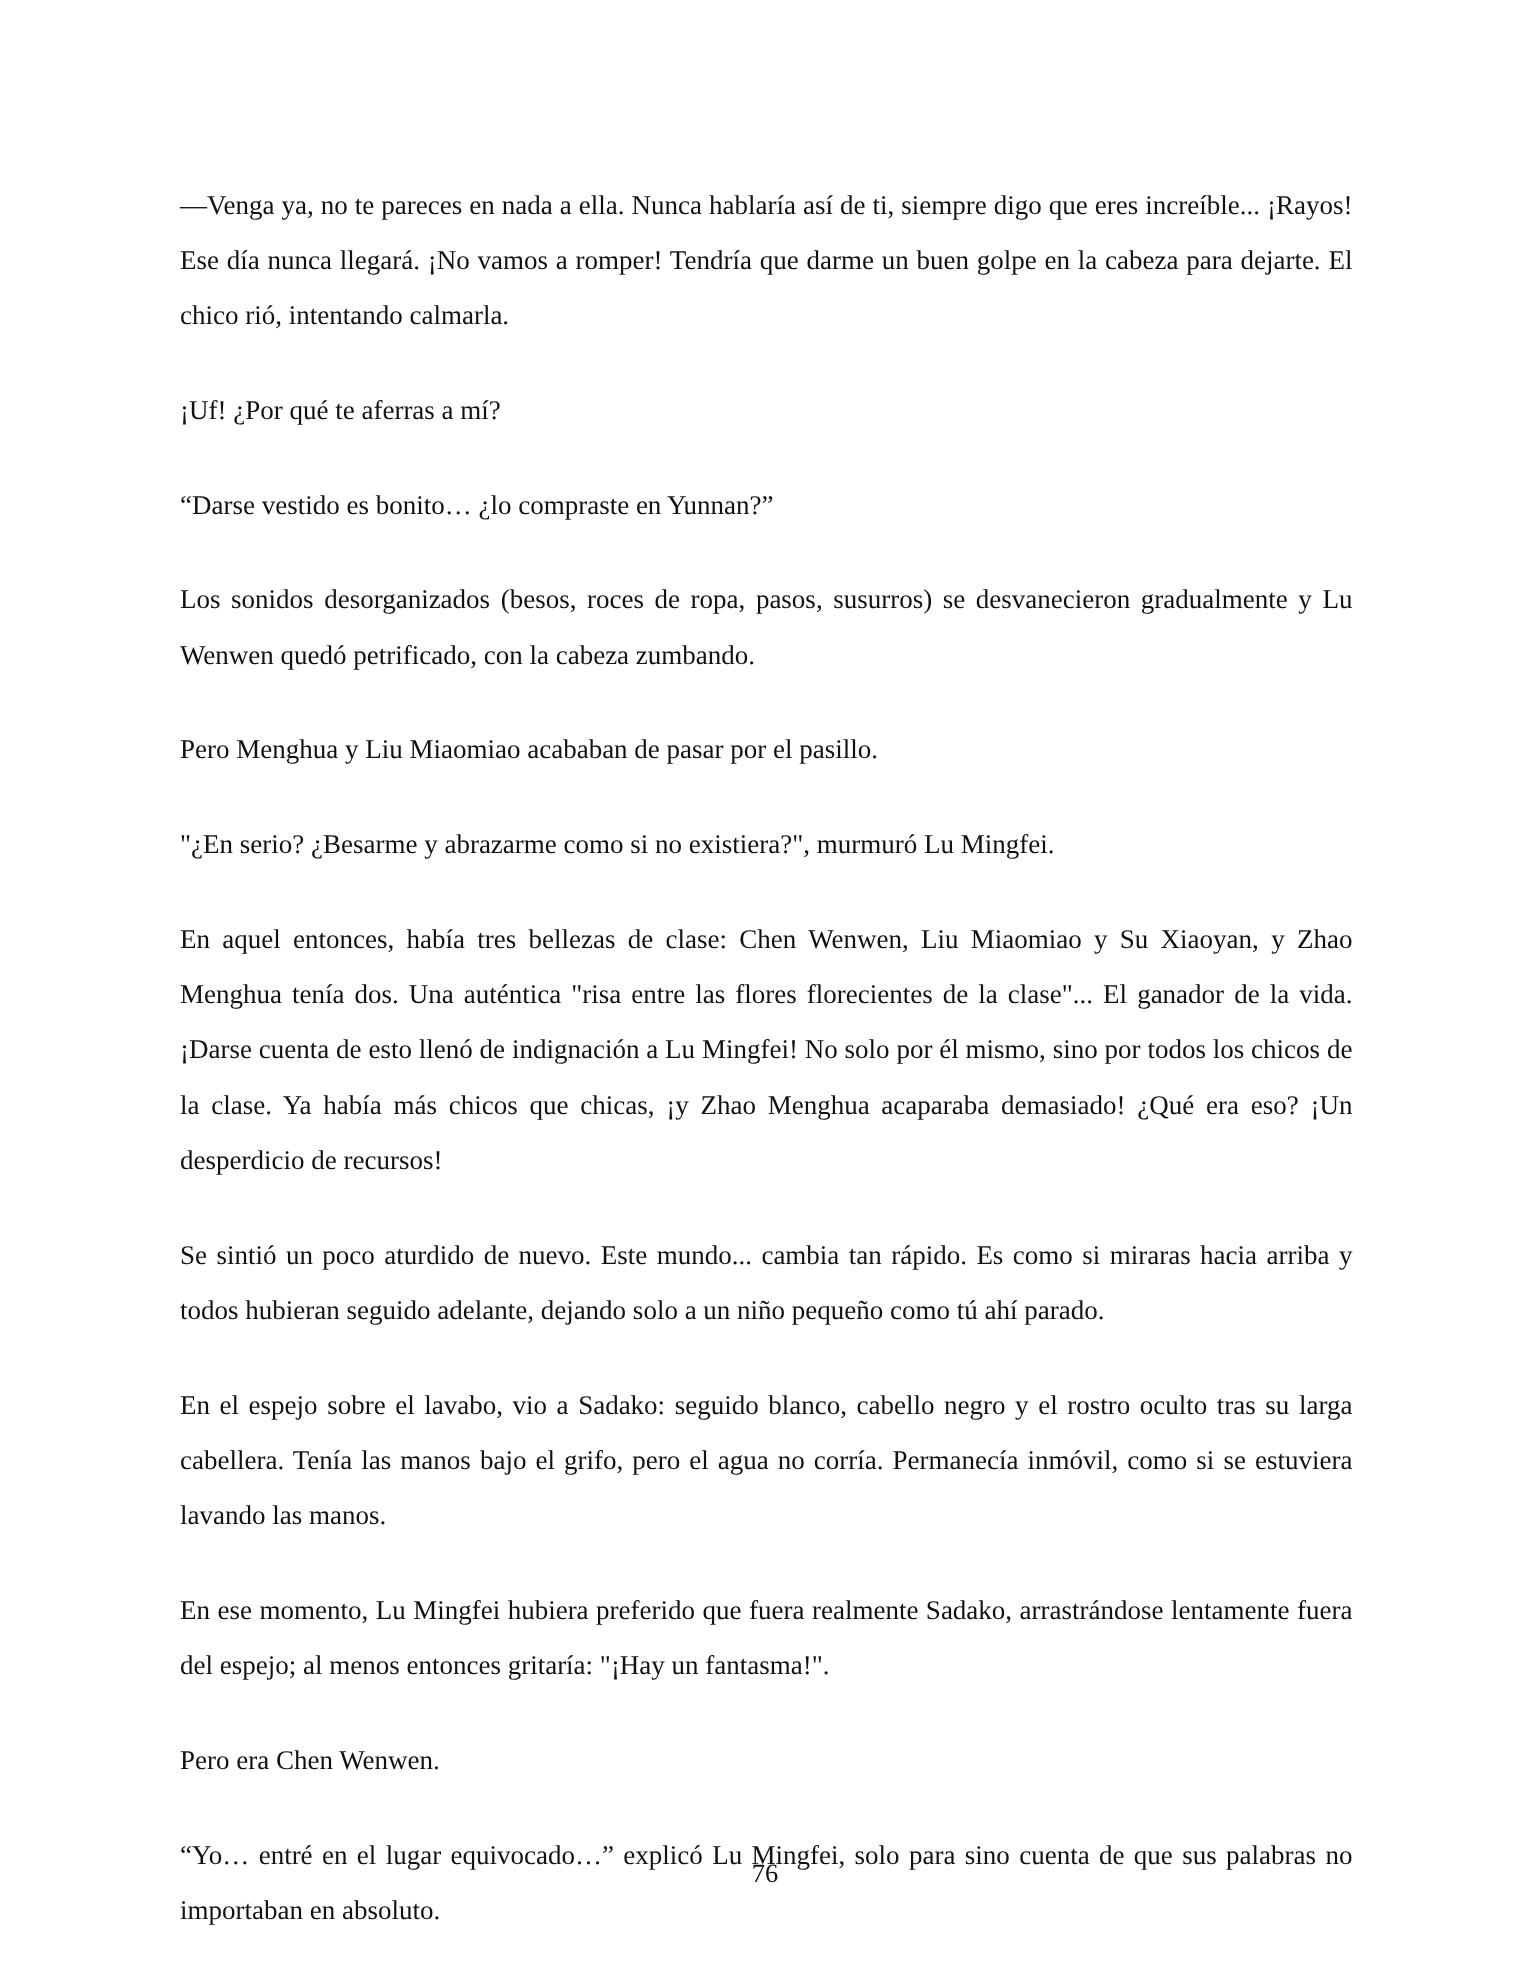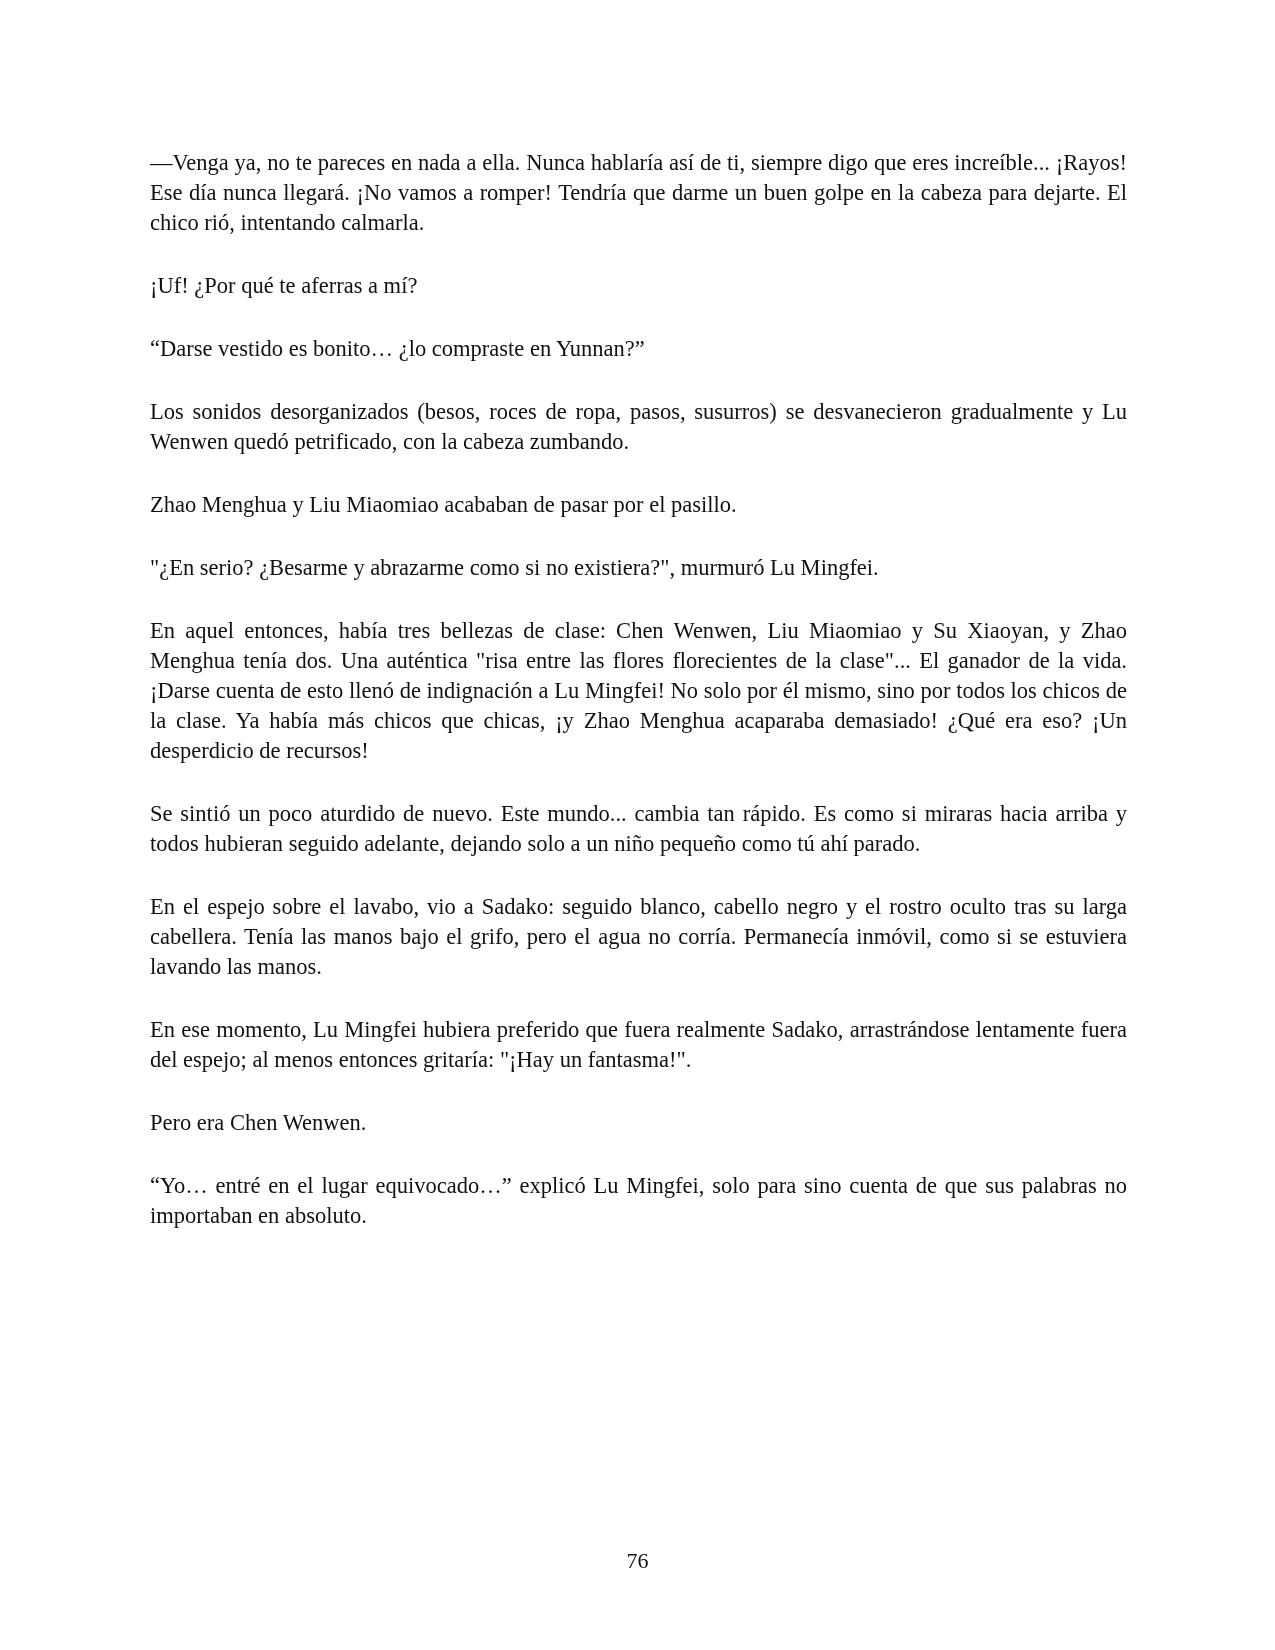--- a/index.html
+++ b/index.html
@@ -10,21 +10,21 @@
     width: 1275px; height: 1650px;
     background: #ffffff;
   }
   .text-block {
     position: absolute;
     left: 150px;
     top: 148px;
     width: 977px;
     font-family: "Liberation Serif", "DejaVu Serif", serif;
     font-size: 22.5px;
-    line-height: 30px;
+    line-height: 46px;
     color: #111111;
   }
   .para {
     margin: 0 0 33px 0;
     text-align: justify;
     text-justify: inter-word;
   }
   .para.left { text-align: left; margin-top: 24px; }
   .page-number {
     position: absolute;
@@ -38,21 +38,21 @@
 </style>
 </head>
 <body>
 
 <div class="page">
   <div class="text-block">
     <p class="para">—Venga ya, no te pareces en nada a ella. Nunca hablaría así de ti, siempre digo que eres increíble... ¡Rayos! Ese día nunca llegará. ¡No vamos a romper! Tendría que darme un buen golpe en la cabeza para dejarte. El chico rió, intentando calmarla.</p>
     <p class="para left">¡Uf! ¿Por qué te aferras a mí?</p>
     <p class="para left">“Darse vestido es bonito… ¿lo compraste en Yunnan?”</p>
     <p class="para">Los sonidos desorganizados (besos, roces de ropa, pasos, susurros) se desvanecieron gradualmente y Lu Wenwen quedó petrificado, con la cabeza zumbando.</p>
-    <p class="para left">Zhao Menghua y Liu Miaomiao acababan de pasar por el pasillo.</p>
+    <p class="para left">Pero Menghua y Liu Miaomiao acababan de pasar por el pasillo.</p>
     <p class="para left">"¿En serio? ¿Besarme y abrazarme como si no existiera?", murmuró Lu Mingfei.</p>
     <p class="para">En aquel entonces, había tres bellezas de clase: Chen Wenwen, Liu Miaomiao y Su Xiaoyan, y Zhao Menghua tenía dos. Una auténtica "risa entre las flores florecientes de la clase"... El ganador de la vida. ¡Darse cuenta de esto llenó de indignación a Lu Mingfei! No solo por él mismo, sino por todos los chicos de la clase. Ya había más chicos que chicas, ¡y Zhao Menghua acaparaba demasiado! ¿Qué era eso? ¡Un desperdicio de recursos!</p>
     <p class="para">Se sintió un poco aturdido de nuevo. Este mundo... cambia tan rápido. Es como si miraras hacia arriba y todos hubieran seguido adelante, dejando solo a un niño pequeño como tú ahí parado.</p>
     <p class="para">En el espejo sobre el lavabo, vio a Sadako: seguido blanco, cabello negro y el rostro oculto tras su larga cabellera. Tenía las manos bajo el grifo, pero el agua no corría. Permanecía inmóvil, como si se estuviera lavando las manos.</p>
     <p class="para">En ese momento, Lu Mingfei hubiera preferido que fuera realmente Sadako, arrastrándose lentamente fuera del espejo; al menos entonces gritaría: "¡Hay un fantasma!".</p>
     <p class="para left">Pero era Chen Wenwen.</p>
     <p class="para">“Yo… entré en el lugar equivocado…” explicó Lu Mingfei, solo para sino cuenta de que sus palabras no importaban en absoluto.</p>
   </div>
   <div class="page-number">76</div>
 </div>

